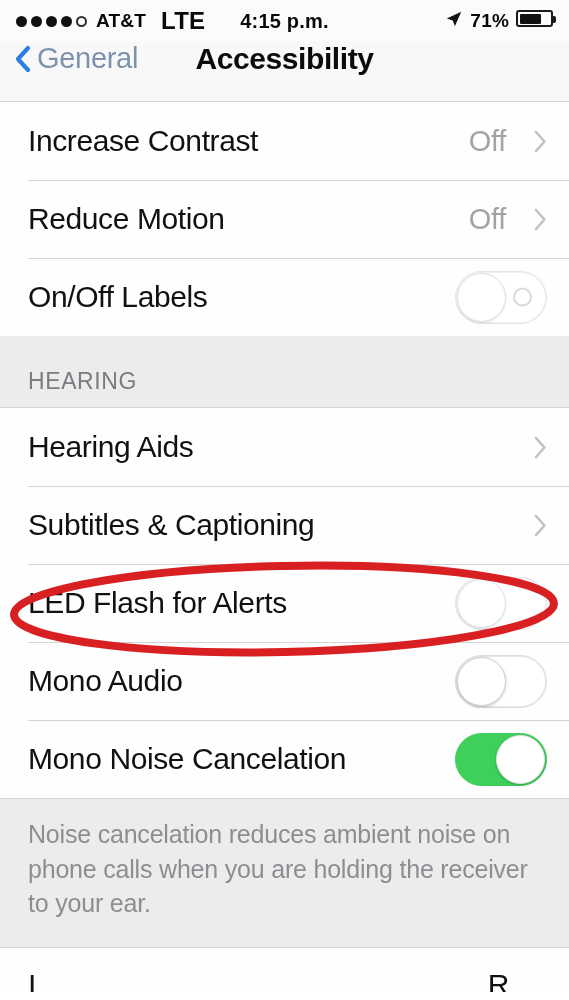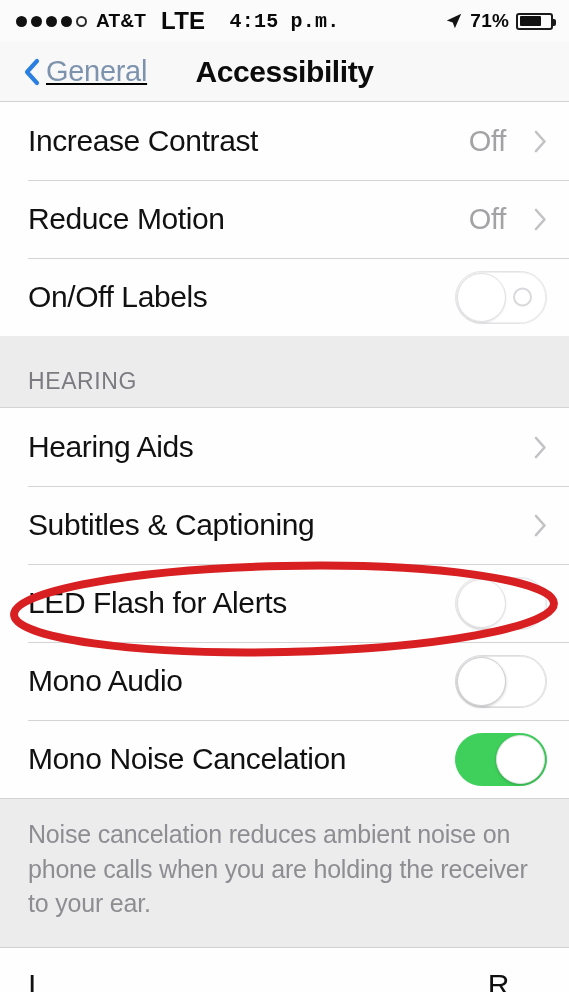--- a/index.html
+++ b/index.html
@@ -34,25 +34,25 @@
   .dot {
     width:11px; height:11px; border-radius:50%;
     background:#111;
   }
   .dot.empty { background:transparent; border:2px solid #2b2b2b; }
   .carrier { font-size:19px; font-weight:bold; }
   .lte { font-size:24px; font-weight:bold; margin-left:6px; }
   .sb-center {
     position:absolute; left:0; right:0; top:0; bottom:0;
     display:flex; align-items:center; justify-content:center;
-    font-size:20px; font-weight:bold; pointer-events:none;font-family:Liberation Mono, monospace;
+    font-size:20px; font-weight:bold; pointer-events:none;
   }
   .sb-right {
     margin-left:auto;
-    display:flex; align-items:center; gap:7px;
+    display:flex; gap:7px;
     position:relative; z-index:2;
   }
   .loc-arrow { width:18px; height:18px; display:block; }
   .battery-pct { font-size:19px; font-weight:bold; }
   .battery {
     position:relative;
     width:37px; height:17px;
     border:2px solid #1a1a1a;
     border-radius:3px;
     display:flex; align-items:center;
@@ -67,24 +67,23 @@
     border-radius:0 2px 2px 0;
   }
   .battery-fill { height:100%; background:#111; border-radius:1px; width:71%; }
 
   
   .navbar {
     position:relative;
     height:60px;
     background:#f8f8f8;
     display:flex;
-    align-items:center;
-    padding:0 23px;
+    align-items:flex-start;
+    padding:0 14px;
     border-bottom:1px solid #d2d2d4;
-    text-decoration:underline;
   }
   .back-btn {
     display:flex; align-items:center; gap:6px;
     cursor:pointer;
   }
   .chev-back { width:17px; height:28px; display:block; }
   .back-label {
     font-size:29px;
     color:#7d93ad;
     letter-spacing:-0.3px;

